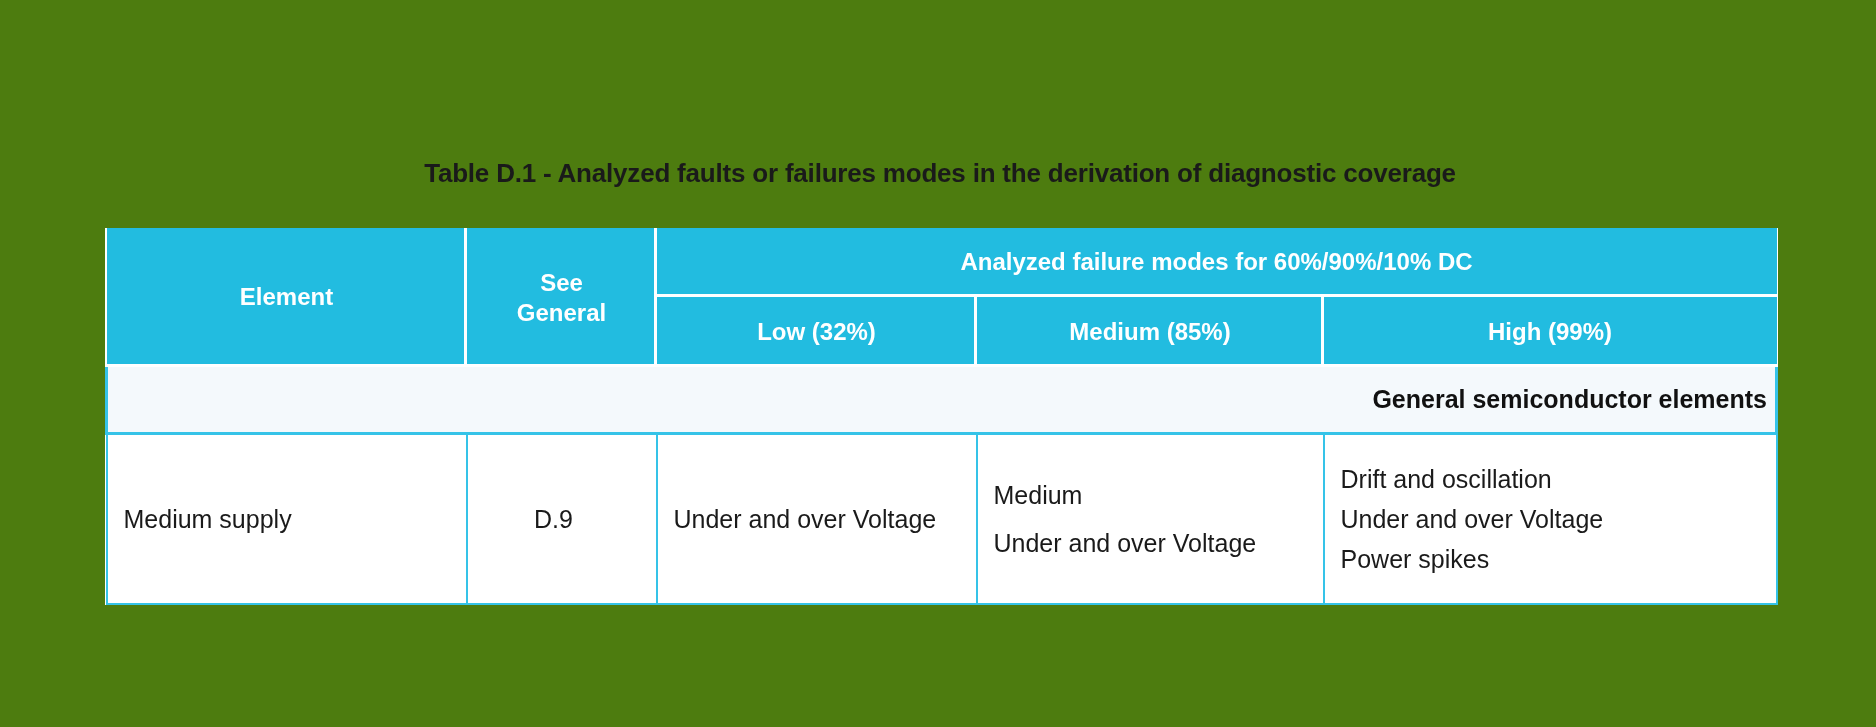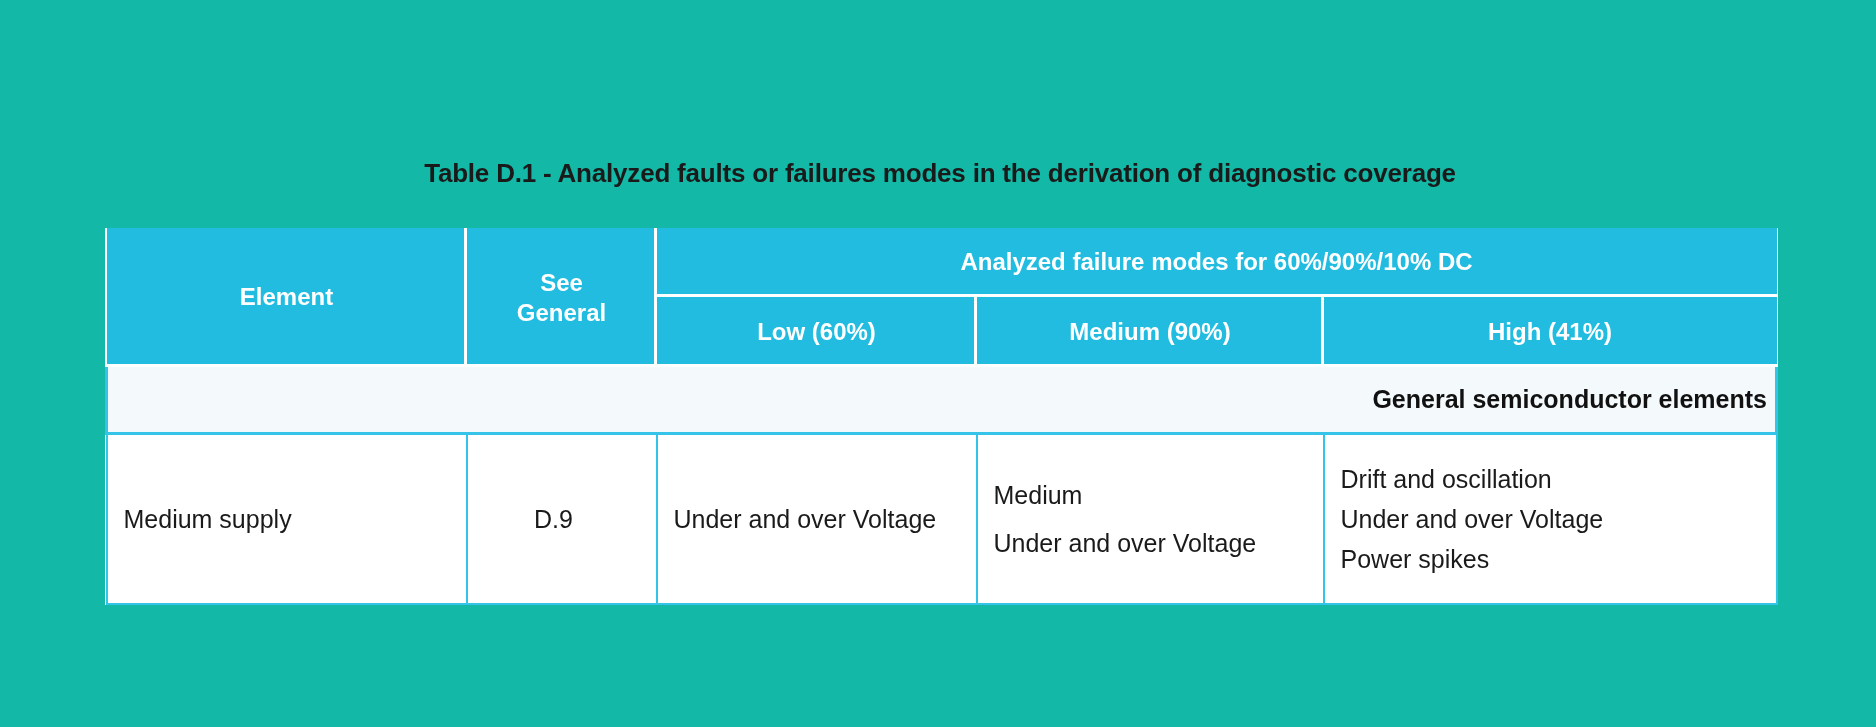--- a/index.html
+++ b/index.html
@@ -12,21 +12,21 @@
     width: 1876px;
     height: 727px;
     font-family: "Liberation Sans", sans-serif;
     overflow: hidden;
   }
 
   .page {
     position: relative;
     width: 1876px;
     height: 727px;
-    background: #14b8a6;
+    background: #4d7c0f;
   }
 
   
   .table-title {
     position: absolute;
     left: 105px;
     top: 158px;
     width: 1670px;
     text-align: center;
     font-size: 26px;
@@ -146,23 +146,23 @@
       <thead>
         <tr>
           <th class="h-element" rowspan="2">Element</th>
           <th class="h-seetables" rowspan="2">
             <span>See</span><br>
             <span>General</span>
           </th>
           <th class="h-group no-right" colspan="3">Analyzed failure modes for 60%/90%/10% DC</th>
         </tr>
         <tr>
-          <th class="h-sub">Low (60%)</th>
-          <th class="h-sub">Medium (90%)</th>
-          <th class="h-sub no-right">High (41%)</th>
+          <th class="h-sub">Low (32%)</th>
+          <th class="h-sub">Medium (85%)</th>
+          <th class="h-sub no-right">High (99%)</th>
         </tr>
       </thead>
 
       <tbody>
         <tr>
           <td class="section-row" colspan="5">General semiconductor elements</td>
         </tr>
 
         <tr>
           <td class="cell left">Medium supply</td>

